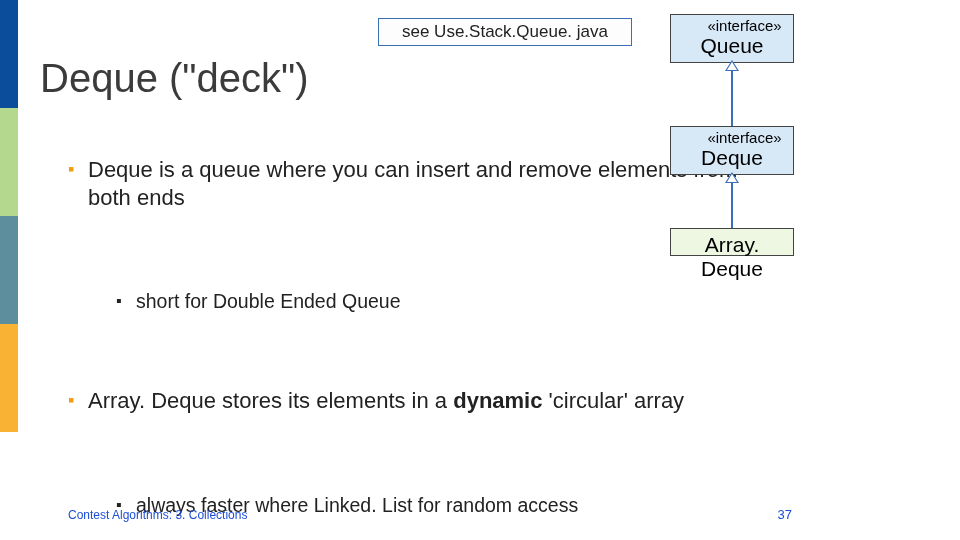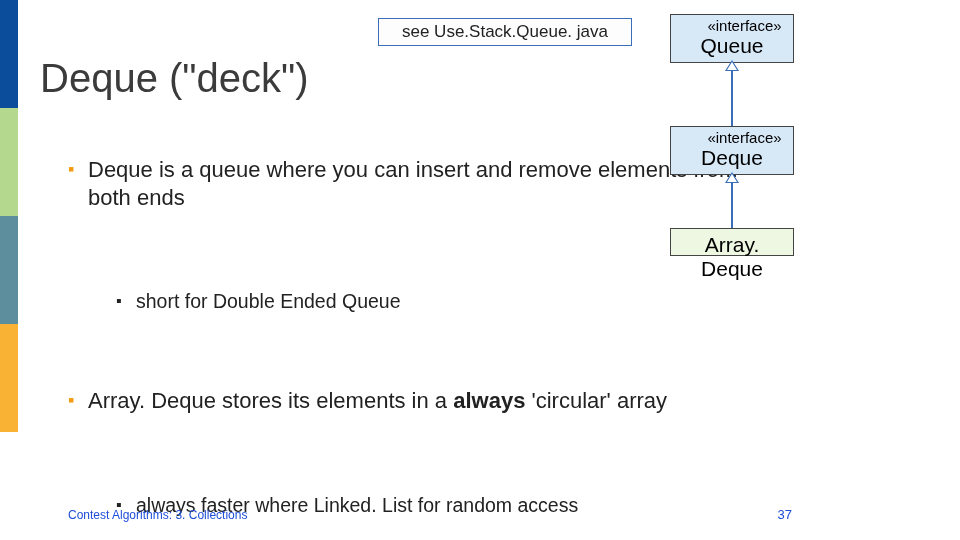--- a/index.html
+++ b/index.html
@@ -134,21 +134,21 @@
   </div>
 
   <div class="see-ref">see Use.Stack.Queue. java</div>
 
   <div class="title">Deque   ("deck")</div>
 
   <div id="b1" class="body-text bullet-l1">Deque is a queue where you can insert and remove elements from both ends</div>
   <div id="b2" class="body-text bullet-l2">short for Double Ended Queue</div>
 
   <div id="b3" class="body-text bullet-l1">
-    <span>Array. Deque stores its elements in a </span><span class="bold">always</span><span> 'circular' array</span>
+    <span>Array. Deque stores its elements in a </span><span class="bold">dynamic</span><span> 'circular' array</span>
   </div>
 
   <div id="b4" class="body-text bullet-l2">always faster where Linked. List for random access</div>
 
   <div class="footer-left">Contest Algorithms: 3. Collections</div>
   <div class="footer-right">37</div>
 
   <div id="box-queue" class="dbox iface">
     <span class="stereo">«interface»</span>
     <span class="nm">Queue</span>

